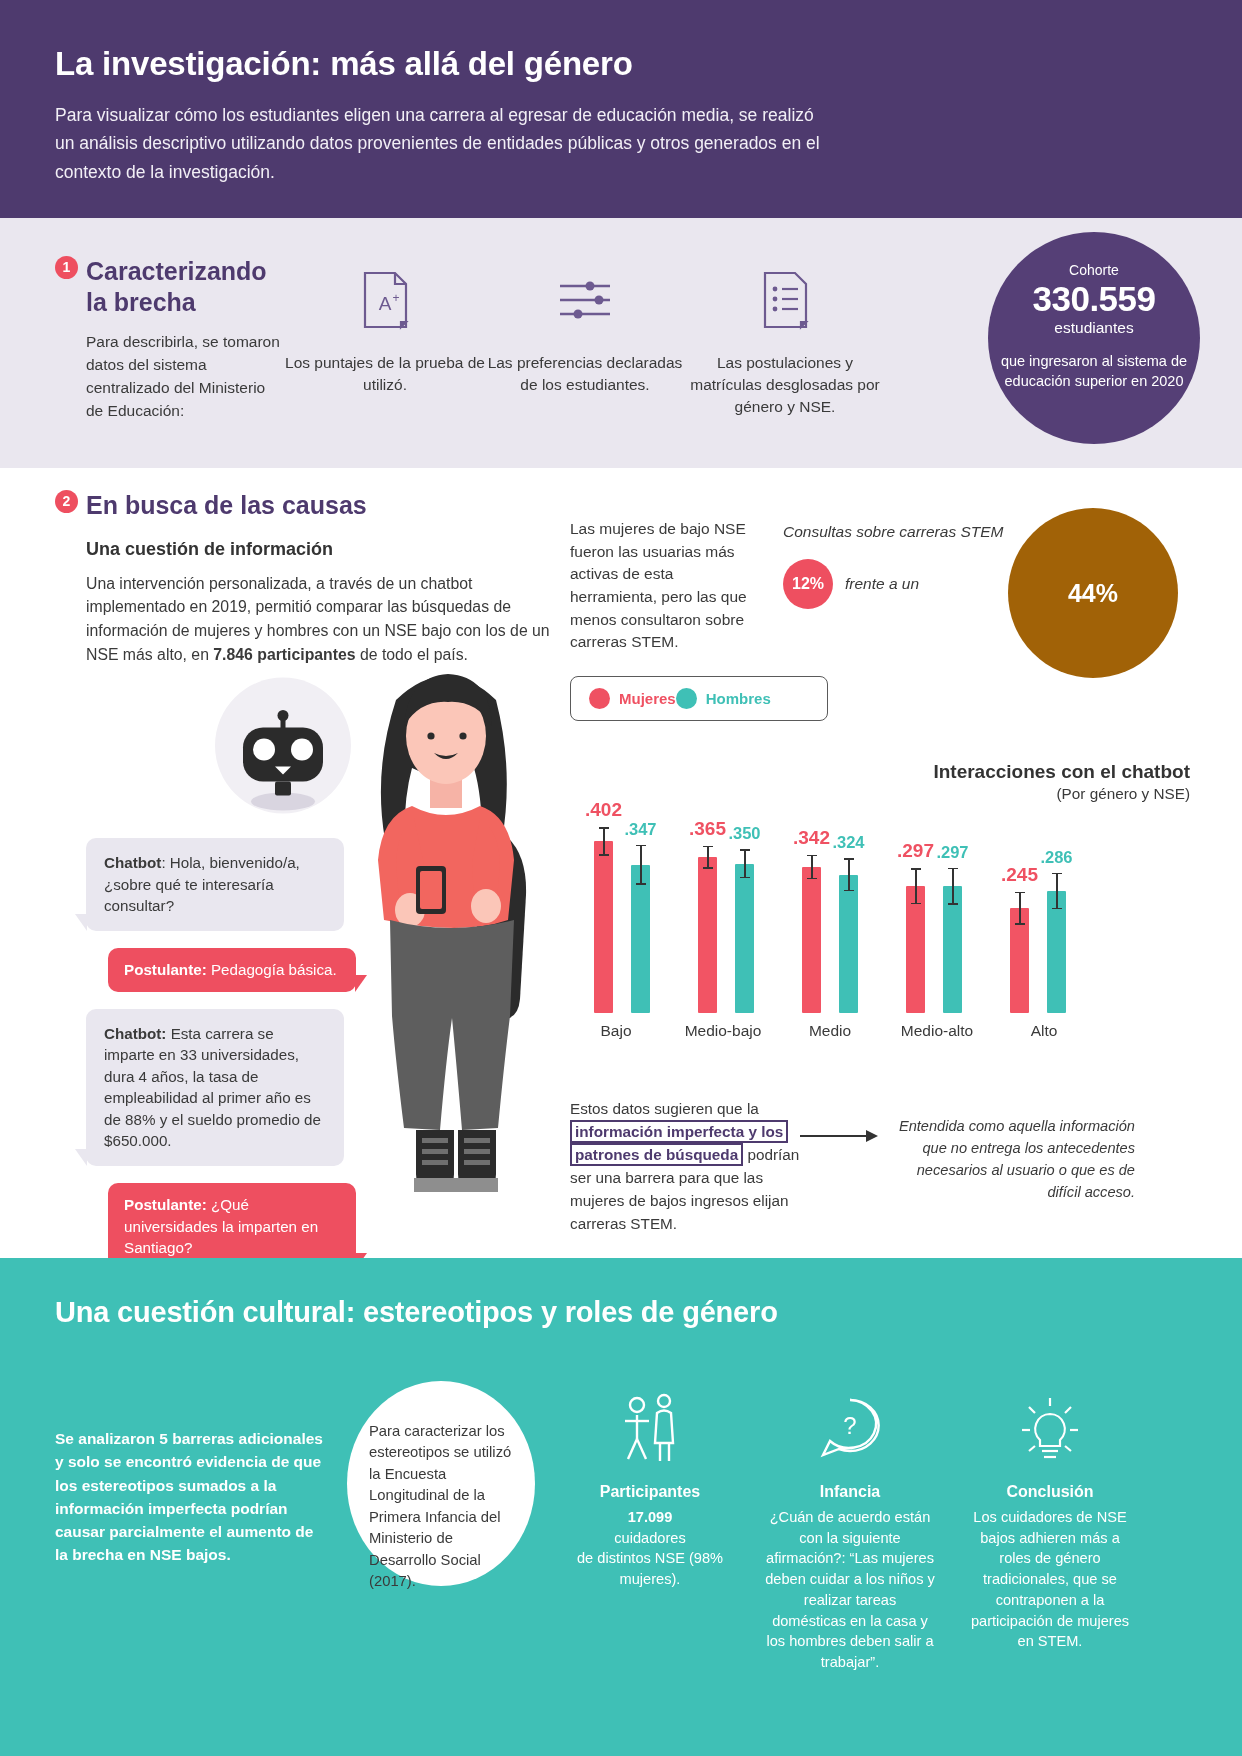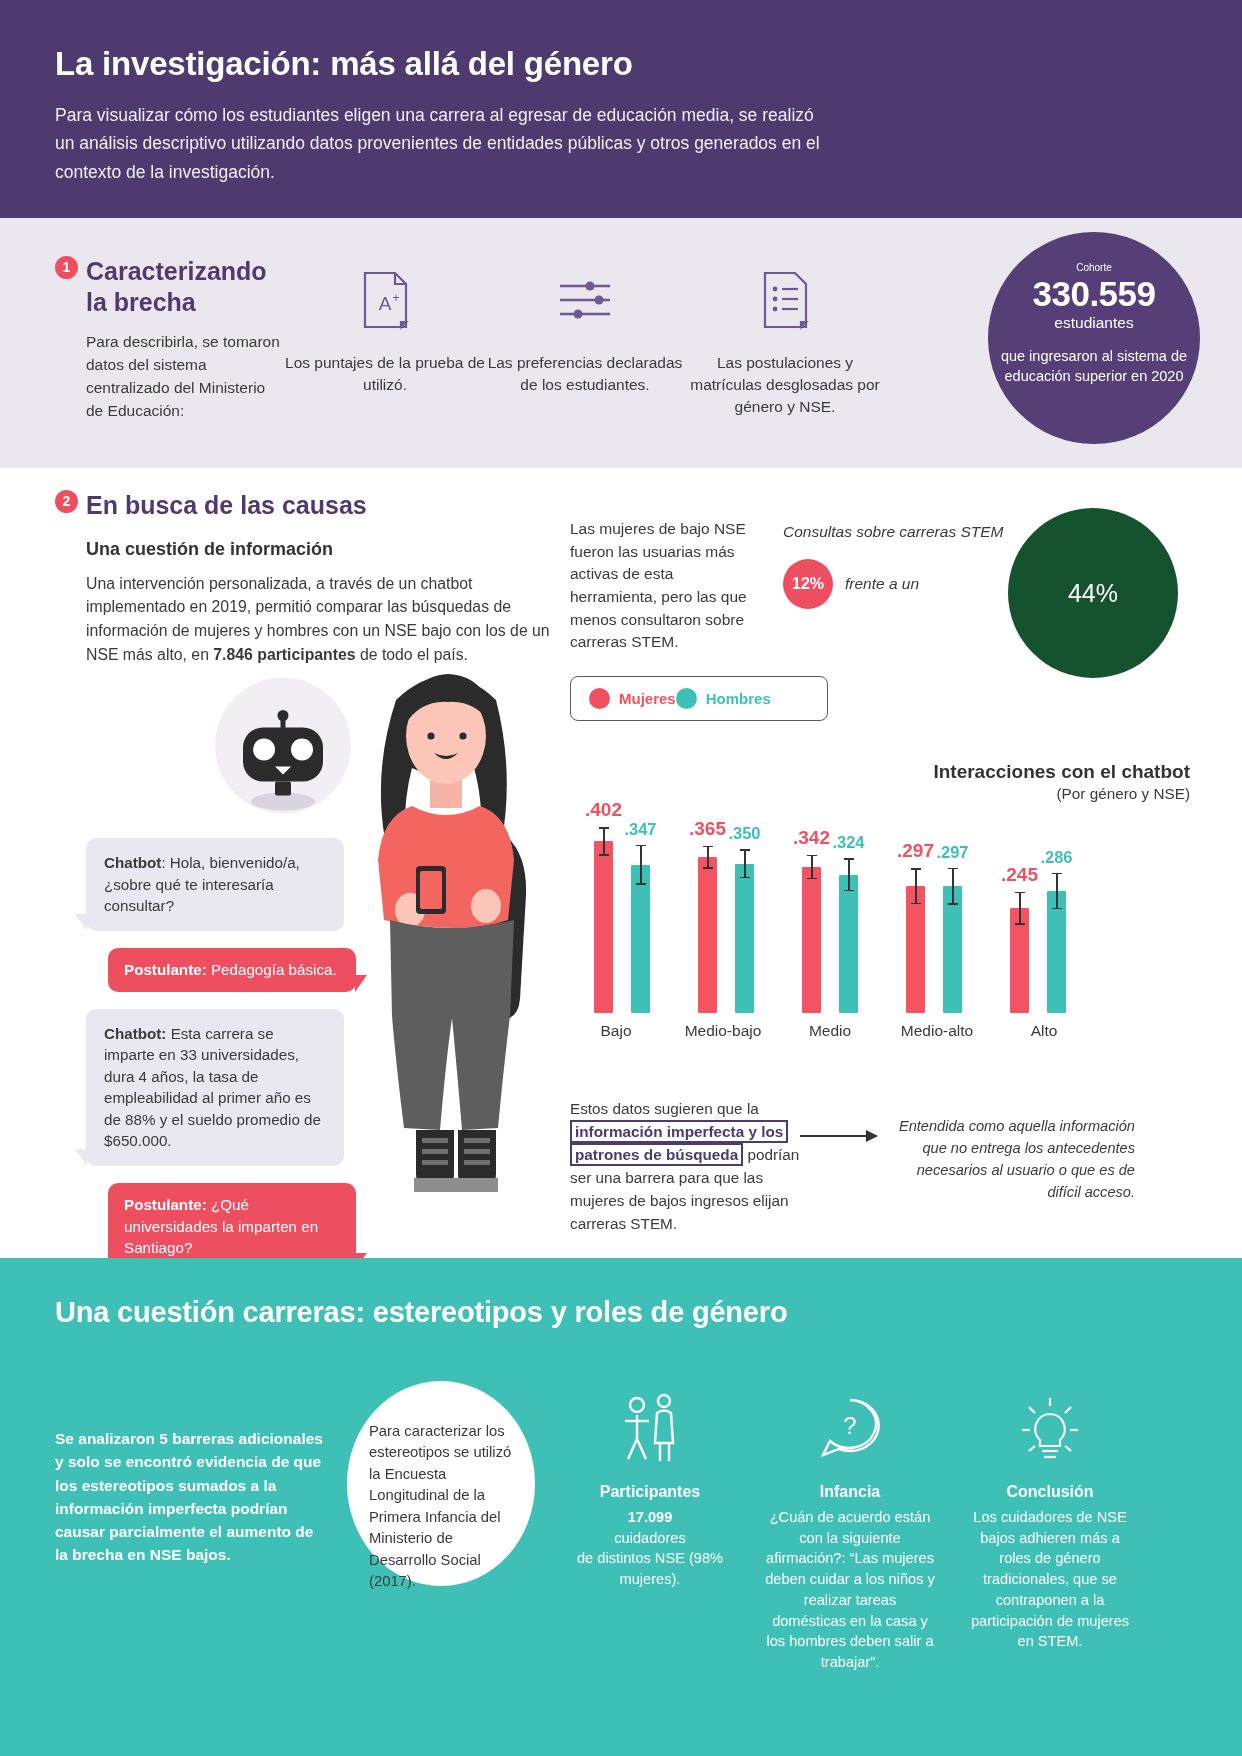--- a/index.html
+++ b/index.html
@@ -86,21 +86,21 @@
   .cohort {
     position: absolute;
     right: 42px; top: 14px;
     width: 212px; height: 212px;
     border-radius: 50%;
     background: #553f76;
     color: #fff;
     text-align: center;
     padding-top: 30px;
   }
-  .cohort .lab { font-size: 10px; }
+  .cohort .lab { font-size: 14px; }
   .cohort .big { font-size: 35px; font-weight: bold; line-height: 1.18; letter-spacing: -0.5px;}
   .cohort .sub { font-size: 15.5px; margin-bottom: 14px;}
   .cohort .tail { font-size: 14.5px; line-height: 1.38; }
 
   
   .sec2 { position: relative; background: #ffffff; height: 790px; padding: 22px 55px 0 55px; }
   .sub-head { font-size: 18px; font-weight: bold; color: #333; }
   .sec2-left { width: 480px; }
   .sec2-left .intro { font-size: 15.8px; line-height: 1.5; margin-top: 12px; }
   .sec2-left .intro b { font-weight: bold; }
@@ -142,21 +142,21 @@
   .pct-row { display:flex; align-items:center; margin-top:16px; }
   .circ-sm {
     width: 50px; height: 50px; border-radius: 50%; background: #ee4f60;
     color:#fff; font-weight:bold; font-size:16px;
     display:flex; align-items:center; justify-content:center;
   }
   .frente { font-style: italic; font-size: 15.5px; margin-left: 12px; }
   .circ-lg {
     position:absolute; right: 12px; top: 0;
     width: 170px; height: 170px; border-radius:50%;
-    background: #14532d; color:#fff; font-weight:normal; font-size: 25px;
+    background: #a16207; color:#fff; font-weight:bold; font-size: 25px;
     display:flex; align-items:center; justify-content:center;
   }
   .legend {
     margin-top: 22px;
     width: 258px; height: 45px;
     border: 1.5px solid #5a5a5a; border-radius: 8px;
     display:flex; align-items:center; padding: 0 18px;
   }
   .legend .item { display:flex; align-items:center; gap:9px; font-size: 15px; font-weight: 600;}
   .legend .dot { width:21px; height:21px; border-radius:50%; }
@@ -479,21 +479,21 @@
       <svg width="80" height="20" viewBox="0 0 80 20">
         <line x1="0" y1="10" x2="66" y2="10" stroke="#333" stroke-width="1.8"></line>
         <path d="M66 4 l12 6 l-12 6z" fill="#333"></path>
       </svg>
     </div>
     <div class="rt">Entendida como aquella información que no entrega los antecedentes necesarios al usuario o que es de difícil acceso.</div>
   </div>
 </div>
 
 <div class="sec3">
-  <h2>Una cuestión carreras: estereotipos y roles de género</h2>
+  <h2>Una cuestión cultural: estereotipos y roles de género</h2>
   <div class="sec3-row">
     <div class="sec3-left">Se analizaron 5 barreras adicionales y solo se encontró evidencia de que los estereotipos sumados a la información imperfecta podrían causar parcialmente el aumento de la brecha en NSE bajos.</div>
     <div class="oval">Para caracterizar los estereotipos se utilizó la Encuesta Longitudinal de la Primera Infancia del Ministerio de Desarrollo Social (2017).</div>
 
     <div class="col3">
       <div class="ic">
         <svg width="66" height="74" viewBox="0 0 66 74" fill="none" stroke="#ffffff" stroke-width="2.4">
           <circle cx="20" cy="12" r="7"></circle>
           <path d="M20 22 v24"></path>
           <path d="M8 28 h24"></path>

